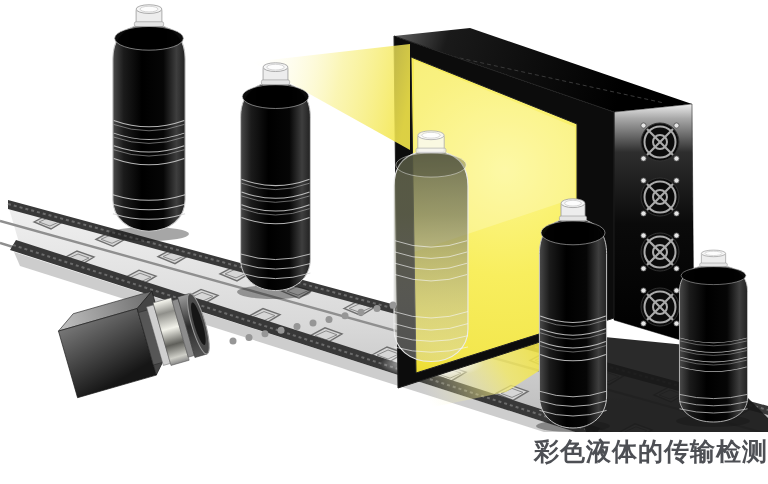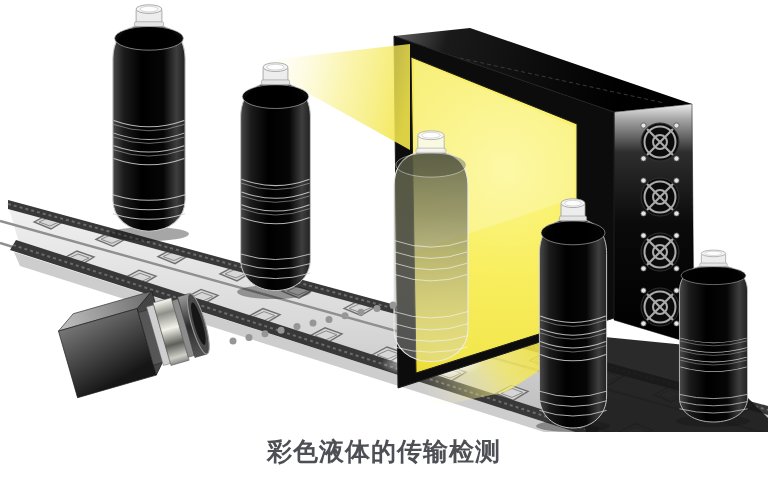--- a/index.html
+++ b/index.html
@@ -7,21 +7,21 @@
     position:relative;
     width:768px;height:484px;
     background:var(--background,#ffffff);
     overflow:hidden;
     font-family:"DejaVu Sans","Liberation Sans",sans-serif;
   }
   .stage svg{display:block;}
   .caption{
     position:absolute;
     left:0;right:0;top:435px;
-    text-align:center;
+    text-align:right;
     font-size:25px;
     font-weight:bold;
     letter-spacing:1px;
     color:var(--caption_text,#4d4f54);
   }
 </style>
 </head>
 <body>
 
 <div class="stage">

